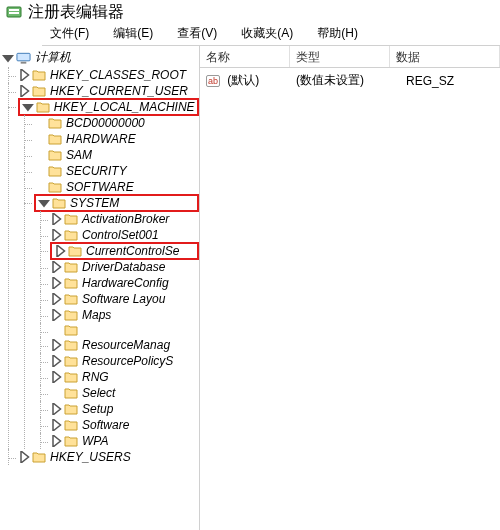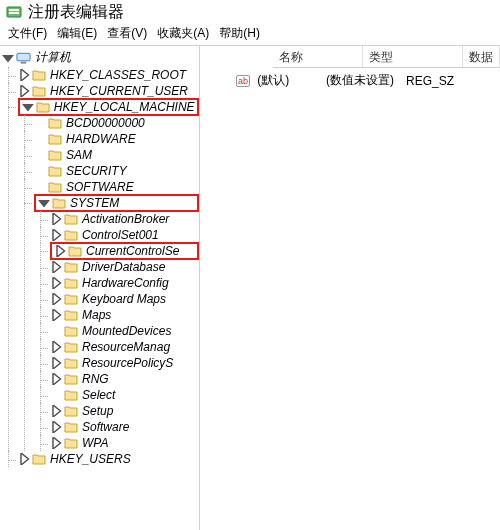--- a/index.html
+++ b/index.html
@@ -19,43 +19,43 @@
     background: #fff;
     height: 24px;
     gap: 6px;
   }
   .app-icon {
     width: 16px; height: 16px;
   }
   .title-text { font-size: 16px; }
   .menubar {
     display: flex;
-    gap: 10px;
+    gap: 24px;
     padding: 2px 8px 4px;
     border-bottom: 1px solid #d0d0d0;
     height: 22px;
     align-items: center;
+    margin-left: 42px;
   }
   .menubar span { cursor: default; }
   .content {
     display: flex;
     height: calc(530px - 24px - 22px);
   }
   .tree-pane {
     width: 200px;
     border-right: 1px solid #d0d0d0;
     overflow-y: auto;
     overflow-x: hidden;
     padding-top: 2px;
   }
   .list-pane {
     flex: 1;
     display: flex;
     flex-direction: column;
-    align-items: flex-end;
   }
   .list-header {
     display: flex;
     border-bottom: 1px solid #d0d0d0;
     background: #fff;
     height: 22px;
     align-items: stretch;
   }
   .list-header .col {
     border-right: 1px solid #e0e0e0;
@@ -381,21 +381,21 @@
                         <span class="twisty">
                           <svg viewBox="0 0 8 8">
                             <path d="M2 0 L2 8 L7 4 Z" fill="none" stroke="#555"></path>
                           </svg>
                         </span>
                         <span class="folder-icon">
                           <svg viewBox="0 0 14 12">
                             <path d="M1 2h4l1 1h7v8H1z" fill="#ffe29a" stroke="#caa133"></path>
                           </svg>
                         </span>
-                        <span class="node-label">Keyboard Maps</span>
+                        <span class="node-label">Software Layou</span>
                       </div>
                     </li>
                   <li>
                       <div class="tree-row">
                         <span class="twisty">
                           <svg viewBox="0 0 8 8">
                             <path d="M2 0 L2 8 L7 4 Z" fill="none" stroke="#555"></path>
                           </svg>
                         </span>
                         <span class="folder-icon">
@@ -407,21 +407,20 @@
                       </div>
                     </li>
                   <li>
                       <div class="tree-row">
                         <span class="twisty blank"></span>
                         <span class="folder-icon">
                           <svg viewBox="0 0 14 12">
                             <path d="M1 2h4l1 1h7v8H1z" fill="#ffe29a" stroke="#caa133"></path>
                           </svg>
                         </span>
-                        <span class="node-label">MountedDevices</span>
                       </div>
                     </li>
                   <li>
                       <div class="tree-row">
                         <span class="twisty">
                           <svg viewBox="0 0 8 8">
                             <path d="M2 0 L2 8 L7 4 Z" fill="none" stroke="#555"></path>
                           </svg>
                         </span>
                         <span class="folder-icon">

